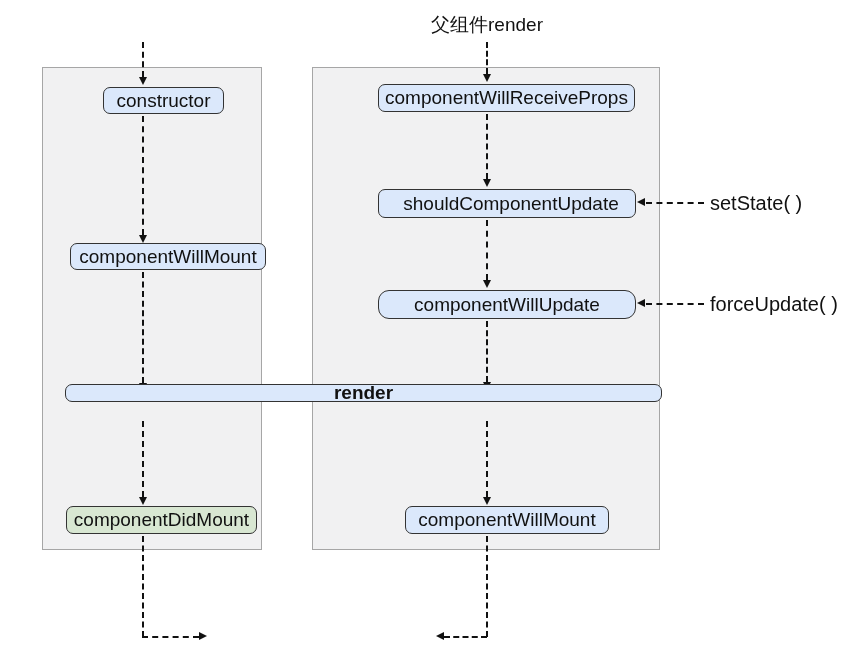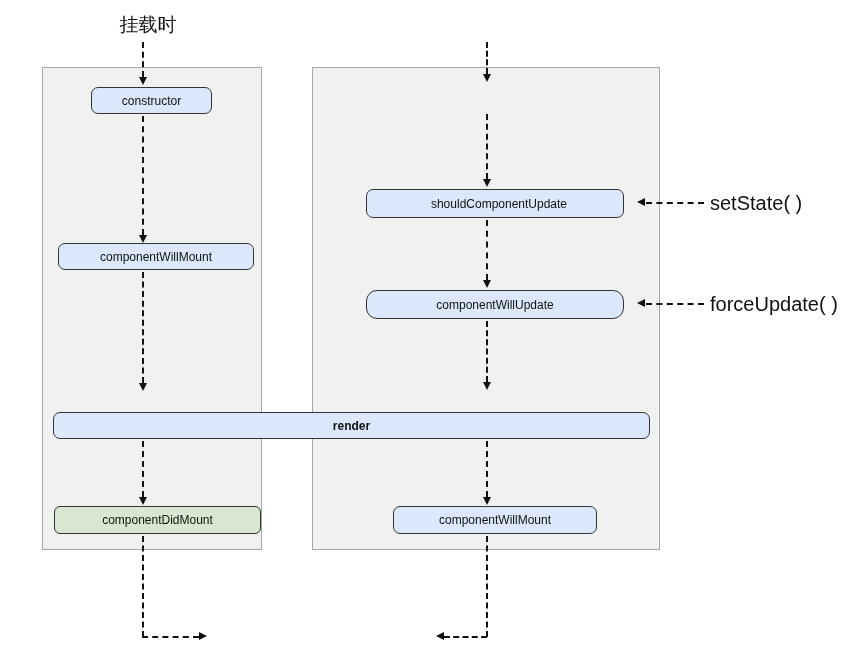--- a/index.html
+++ b/index.html
@@ -14,39 +14,39 @@
   html,body{margin:0;padding:0;background:#ffffff;}
   body{font-family:"Liberation Sans","DejaVu Sans",sans-serif;color:var(--text);}
   #canvas{position:relative;width:841px;height:670px;background:#ffffff;overflow:hidden;}
 
   .col-title{position:absolute;text-align:center;font-size:19px;line-height:24px;color:var(--text);}
 
   .panel{position:absolute;background:var(--panel-fill);border:1px solid var(--panel-border);box-sizing:border-box;}
 
   .node{position:absolute;display:flex;align-items:center;justify-content:center;
         box-sizing:border-box;border:1px solid var(--node-border);border-radius:7px;
-        font-size:12px;background:var(--node-blue);white-space:nowrap;z-index:3;}
+        font-size:19px;background:var(--node-blue);white-space:nowrap;z-index:3;margin-left:12px;}
   .node.green{background:var(--node-green);}
   .node.bold{font-weight:bold;}
 
   .vline{position:absolute;width:0;border-left:2px dashed var(--arrow);z-index:2;}
   .hline{position:absolute;height:0;border-top:2px dashed var(--arrow);z-index:2;}
   .head{position:absolute;width:0;height:0;z-index:2;}
   .head-down{border-left:4.5px solid transparent;border-right:4.5px solid transparent;border-top:8px solid var(--arrow);}
   .head-right{border-top:4.5px solid transparent;border-bottom:4.5px solid transparent;border-left:8px solid var(--arrow);}
   .head-left{border-top:4.5px solid transparent;border-bottom:4.5px solid transparent;border-right:8px solid var(--arrow);}
 
   .annot{position:absolute;font-size:20px;line-height:22px;white-space:nowrap;z-index:2;}
 </style>
 </head>
 <body>
 
 <div id="canvas">
 
-  <div class="col-title" style="left:88px;top:13px;width:120px;">挂载时</div>
+  <div class="col-title" style="left:397px;top:13px;width:180px;">父组件render</div>
 
   <div class="panel" style="left:42px;top:67px;width:220px;height:483px;"></div>
   <div class="panel" style="left:312px;top:67px;width:348px;height:483px;"></div>
 
   <div class="vline" style="left:142px;top:42px;height:35px;"></div>
   <div class="head head-down" style="left:139px;top:77px;"></div>
 
   <div class="vline" style="left:142px;top:116px;height:119px;"></div>
   <div class="head head-down" style="left:139px;top:235px;"></div>
 
@@ -83,22 +83,23 @@
   <div class="head head-left" style="left:637px;top:198px;"></div>
   <div class="annot" style="left:710px;top:192px;">setState( )</div>
 
   <div class="hline" style="left:646px;top:303px;width:58px;"></div>
   <div class="head head-left" style="left:637px;top:299px;"></div>
   <div class="annot" style="left:710px;top:293px;">forceUpdate( )</div>
 
   <div class="node" style="left:91px;top:87px;width:121px;height:27px;">constructor</div>
   <div class="node" style="left:58px;top:243px;width:196px;height:27px;text-align:right;">componentWillMount</div>
 
-  <div class="node bold" style="left:53px;top:412px;width:597px;height:27px;">render</div>
+  <div class="node bold" style="left:53px;top:384px;width:597px;height:18px;">render</div>
 
-  <div class="node green" style="left:54px;top:506px;width:207px;height:28px;border-radius:6px;">componentDidMount</div>
+  <div class="node green" style="left:54px;top:506px;width:191px;height:28px;">componentDidMount</div>
 
+  <div class="node" style="left:366px;top:84px;width:257px;height:28px;">componentWillReceiveProps</div>
   <div class="node" style="left:366px;top:189px;width:258px;height:29px;padding-left:8px;">shouldComponentUpdate</div>
   <div class="node" style="left:366px;top:290px;width:258px;height:29px;border-radius:11px;">componentWillUpdate</div>
   <div class="node" style="left:393px;top:506px;width:204px;height:28px;">componentWillMount</div>
 
 
 </div>
 
 </body></html>

